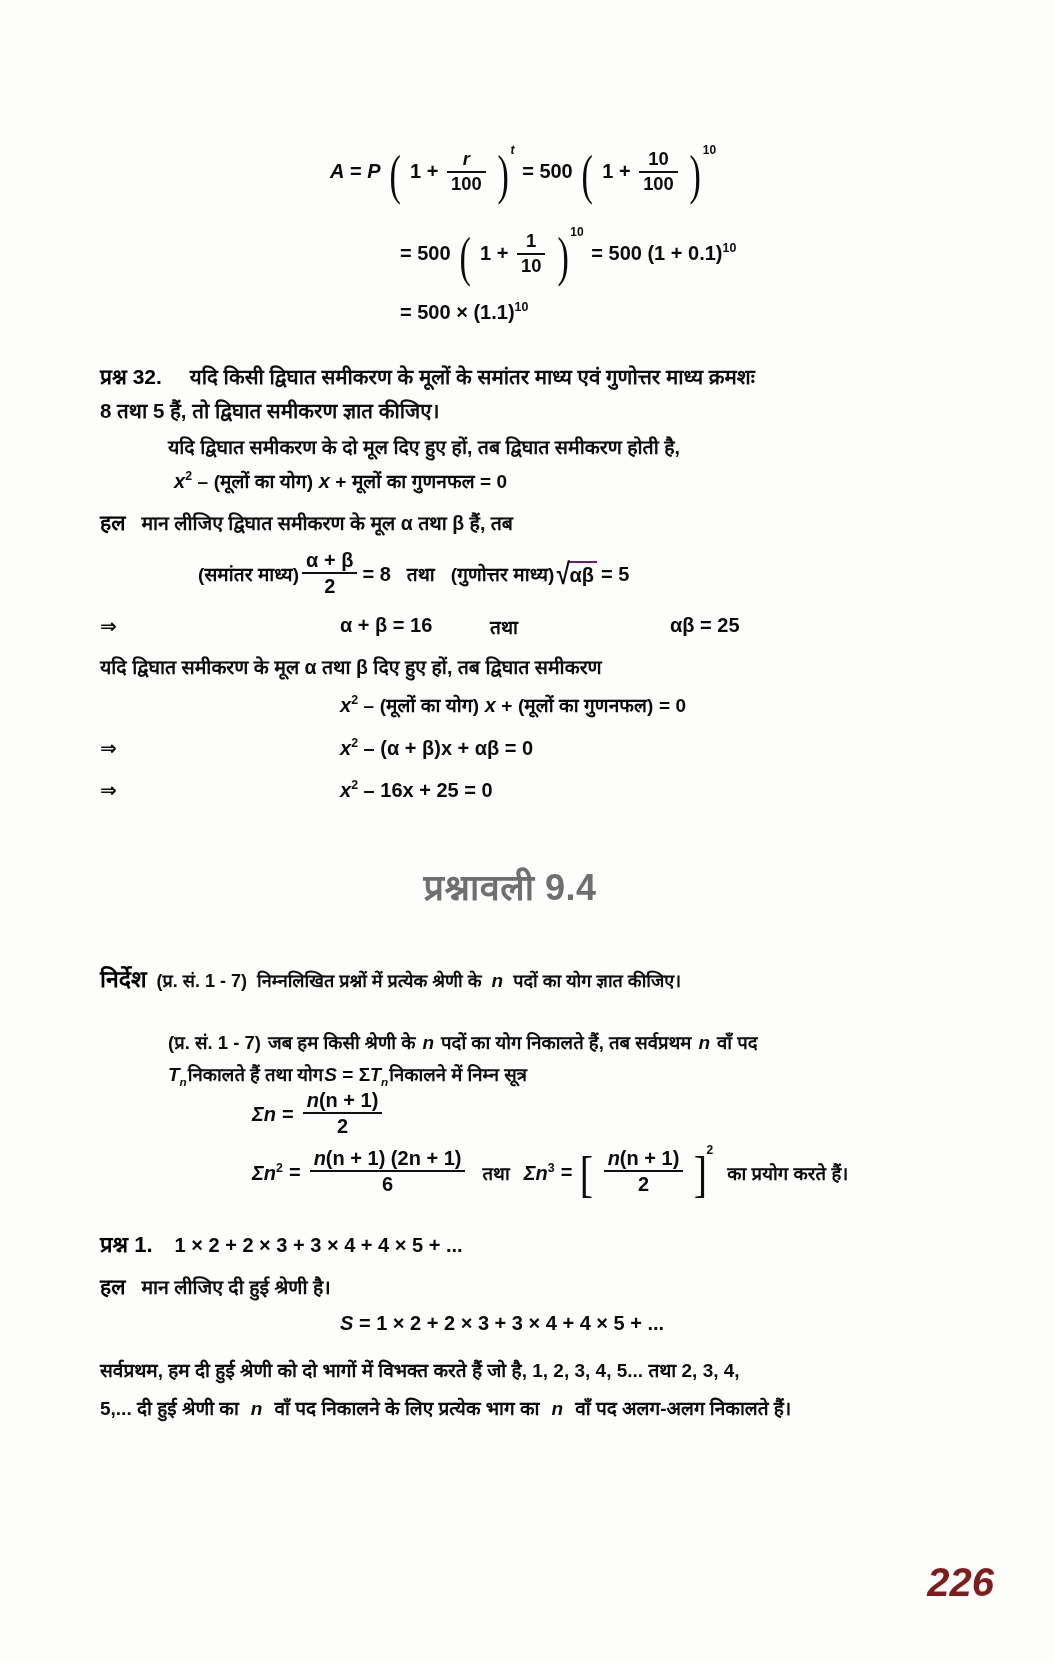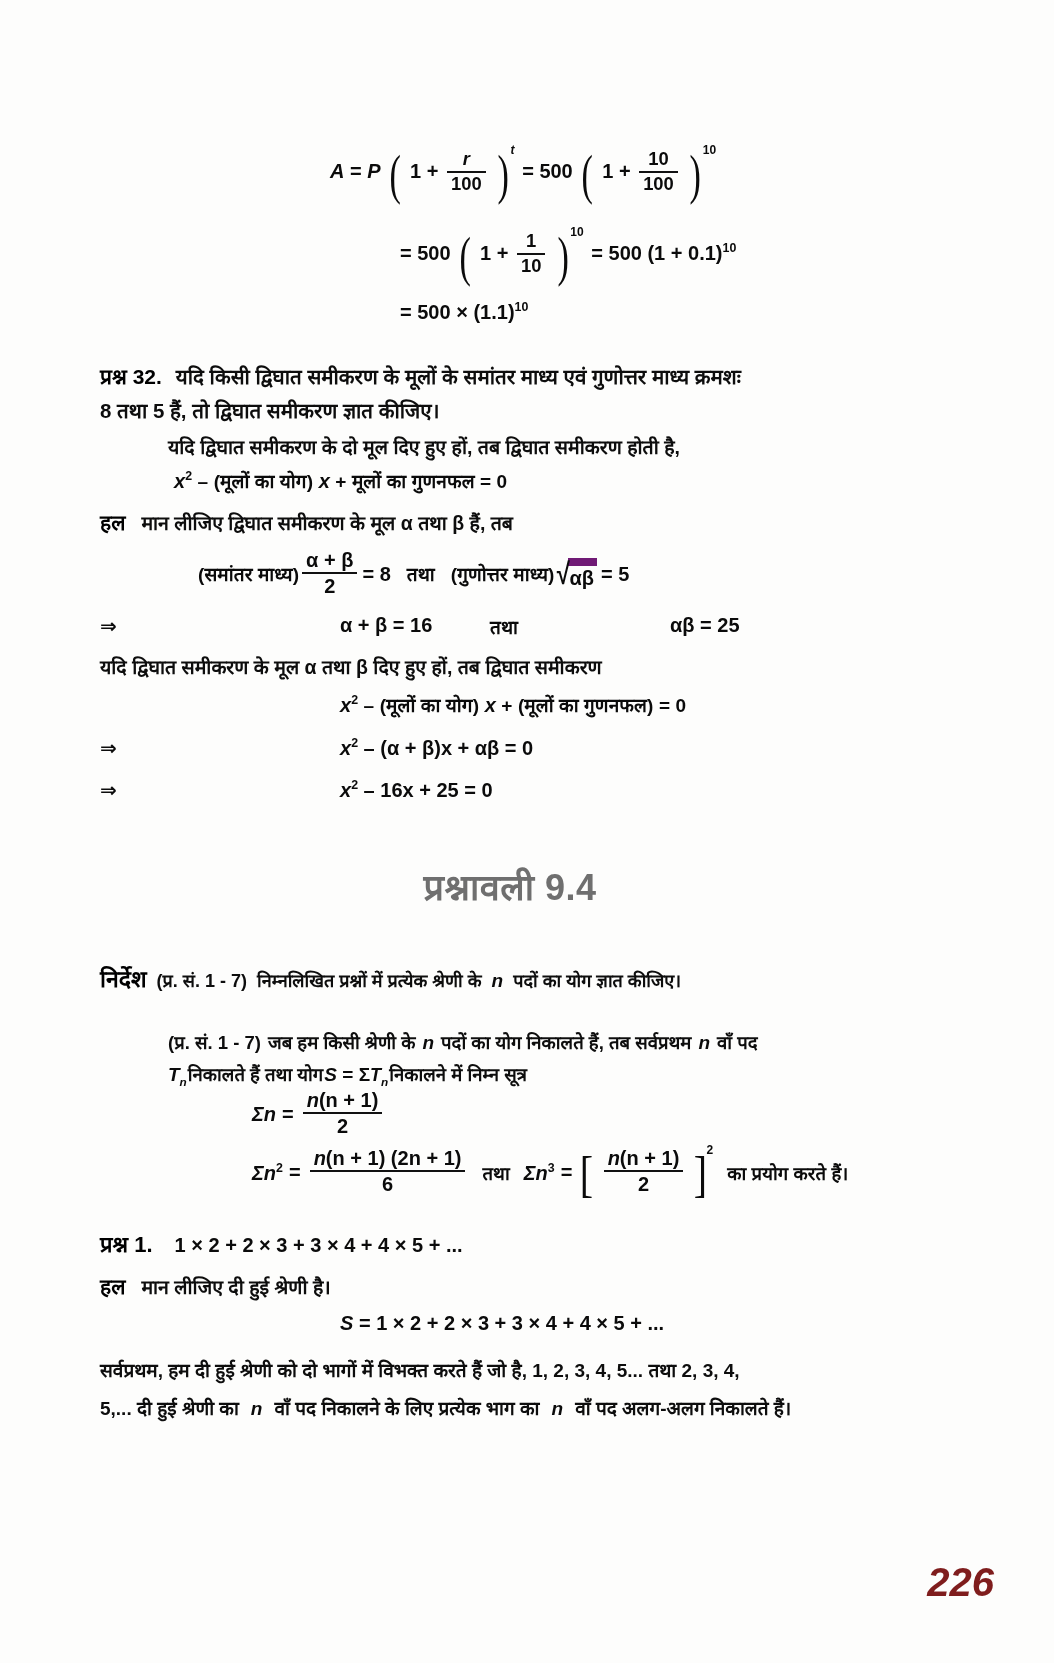--- a/index.html
+++ b/index.html
@@ -118,21 +118,21 @@
   .sqrt > .rad {
     position: absolute;
     left: 0;
     top: 50%;
     transform: translateY(-50%) scaleX(.8);
     font-size: 1.5em;
     line-height: 1;
   }
   .sqrt > .radicand {
     display: inline-block;
-    border-top: 8px solid #701a75;
+    border-top: 2px solid #701a75;
     padding: 1px 3px 0 2px;
   }
 
   .q-head {
     font-family: "Liberation Sans", "DejaVu Sans", sans-serif;
     font-weight: 700;
     font-size: 21px;
     color: #000;
   }
   .sol-tag {
@@ -220,21 +220,21 @@
     </div>
 
     <div class="row" style="left:300px; top:300px;">
       <span class="math">
         <span>=</span>
         <span>500 × (1.1)</span><sup class="ex">10</sup>
       </span>
     </div>
 
     <div class="row" style="left:0px; top:360px; width:810px;">
-      <div style="display:flex; align-items:baseline; gap:14px;">
+      <div style="display:flex; align-items:baseline; gap:28px;">
         <span class="q-head">प्रश्न 32.</span>
         <span class="body-hi" style="font-size:20.5px;">यदि किसी द्विघात समीकरण के मूलों के समांतर माध्य एवं गुणोत्तर माध्य क्रमशः</span>
       </div>
       <div class="body-hi" style="font-size:20.5px; margin-top:1px;">8 तथा 5 हैं, तो द्विघात समीकरण ज्ञात कीजिए।</div>
     </div>
 
     <div class="row" style="left:68px; top:432px;">
       <span class="body-hi">यदि द्विघात समीकरण के दो मूल दिए हुए हों, तब द्विघात समीकरण होती है,</span>
     </div>
 

